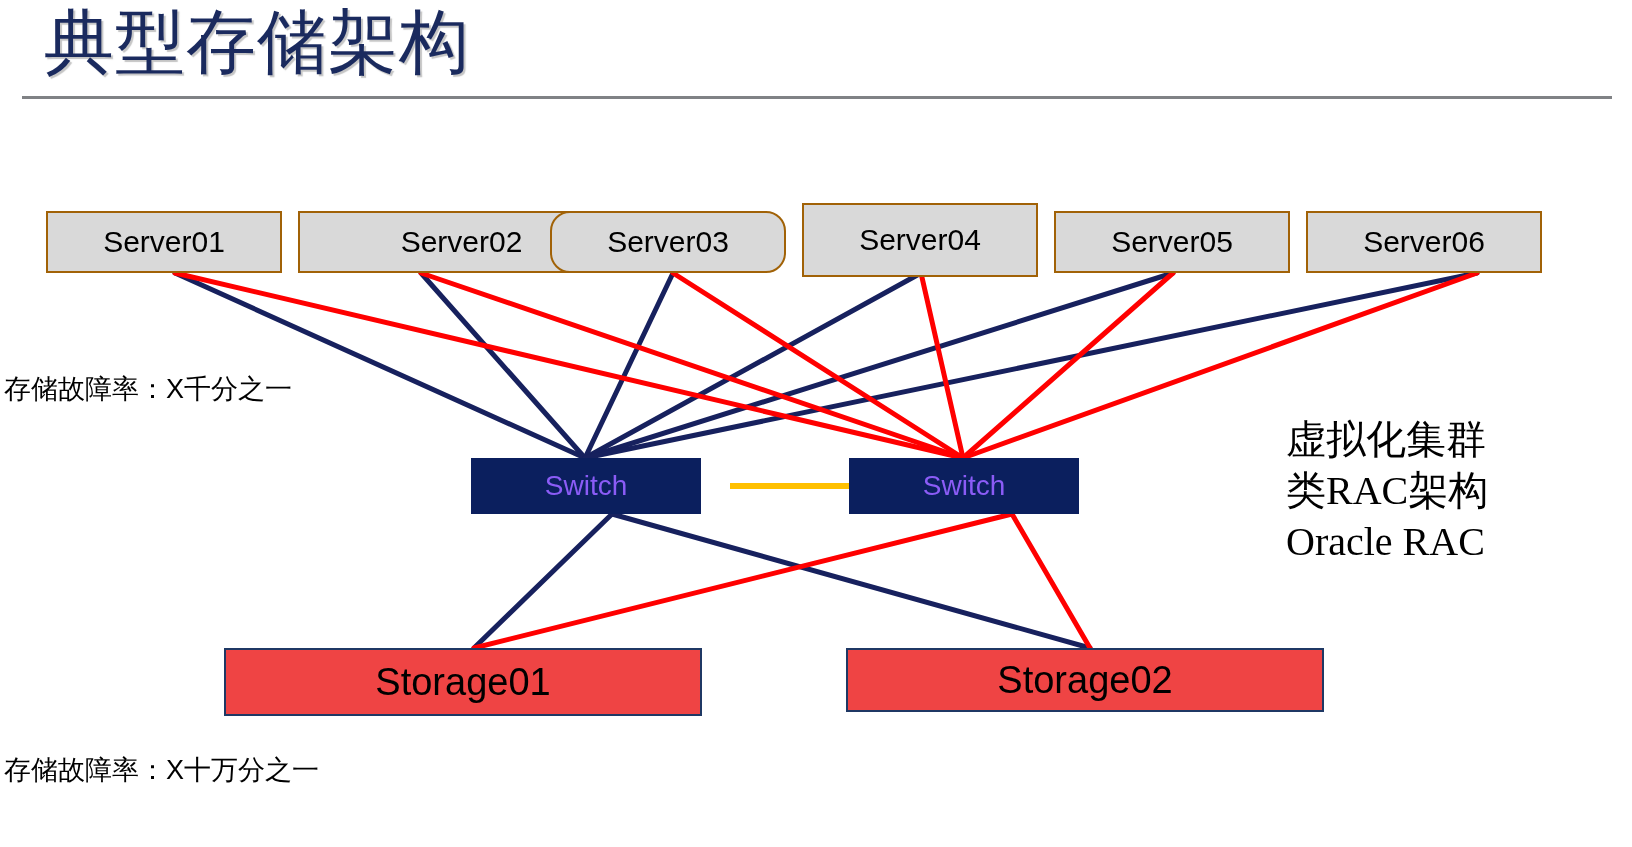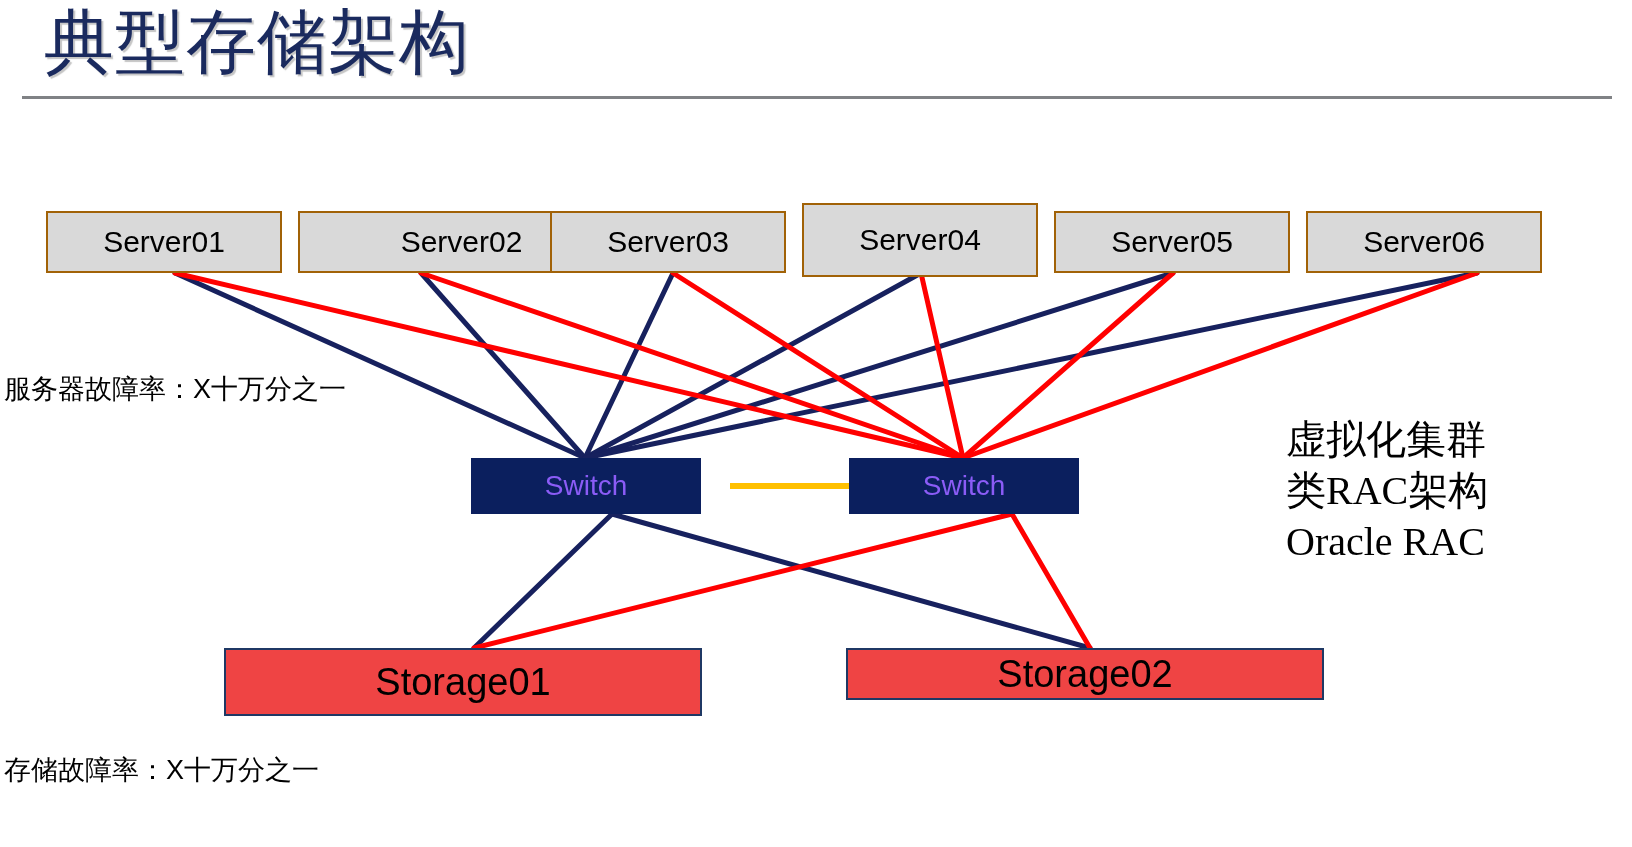--- a/index.html
+++ b/index.html
@@ -134,21 +134,21 @@
       </g>
   </svg>
 
   <div id="server-nodes">
       <div class="node server-node" style="left: 46px; top: 211px; width: 236px; height: 62px;">
         <span>Server01</span>
       </div>
       <div class="node server-node" style="left: 298px; top: 211px; width: 284px; height: 62px; padding-left: 43px;">
         <span>Server02</span>
       </div>
-      <div class="node server-node" style="left: 550px; top: 211px; width: 236px; height: 62px;">
+      <div class="node server-node" style="left: 550px; top: 211px; width: 236px; height: 62px; border-radius: 20px;">
         <span>Server03</span>
       </div>
       <div class="node server-node" style="left: 802px; top: 203px; width: 236px; height: 74px;">
         <span>Server04</span>
       </div>
       <div class="node server-node" style="left: 1054px; top: 211px; width: 236px; height: 62px;">
         <span>Server05</span>
       </div>
       <div class="node server-node" style="left: 1306px; top: 211px; width: 236px; height: 62px;">
         <span>Server06</span>
@@ -159,26 +159,26 @@
         <span>Switch</span>
       </div>
       <div class="node switch-node" style="left: 849px; top: 458px; width: 230px; height: 56px;">
         <span>Switch</span>
       </div>
     </div>
   <div id="storage-nodes">
       <div class="node storage-node" style="left: 224px; top: 648px; width: 478px; height: 68px;">
         <span>Storage01</span>
       </div>
-      <div class="node storage-node" style="left: 846px; top: 648px; width: 478px; height: 52px;">
+      <div class="node storage-node" style="left: 846px; top: 648px; width: 478px; height: 64px;">
         <span>Storage02</span>
       </div>
     </div>
 
-  <div class="annotation" id="note-server">服务器故障率：X十万分之一</div>
+  <div class="annotation" id="note-server">存储故障率：X千分之一</div>
   <div class="annotation" id="note-storage">存储故障率：X十万分之一</div>
 
   <div id="side-note">
     <div>虚拟化集群</div>
     <div>类RAC架构</div>
     <div>Oracle RAC</div>
   </div>
 
 </div>
 

